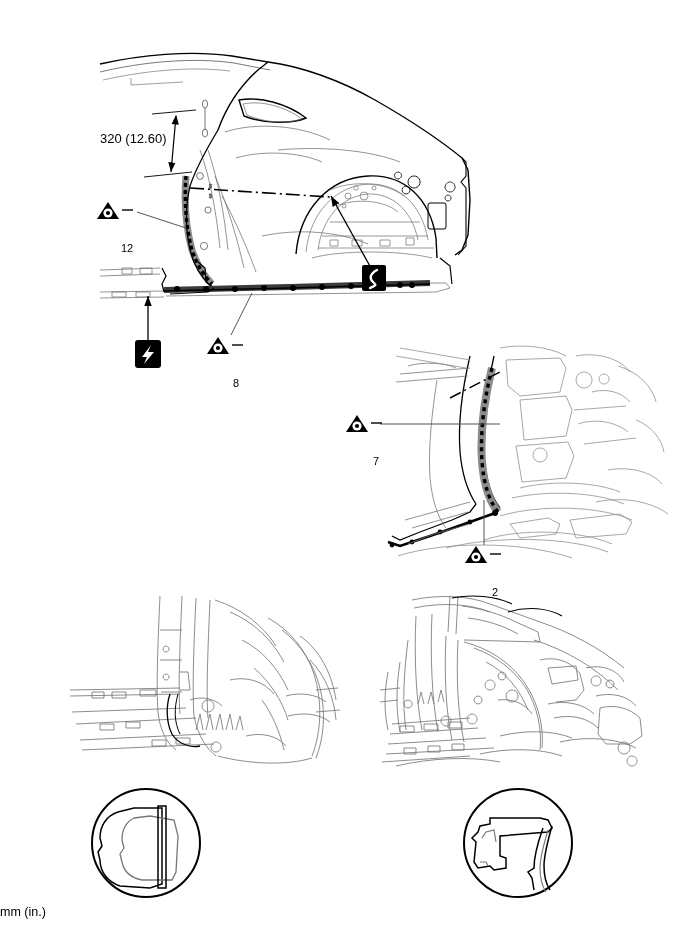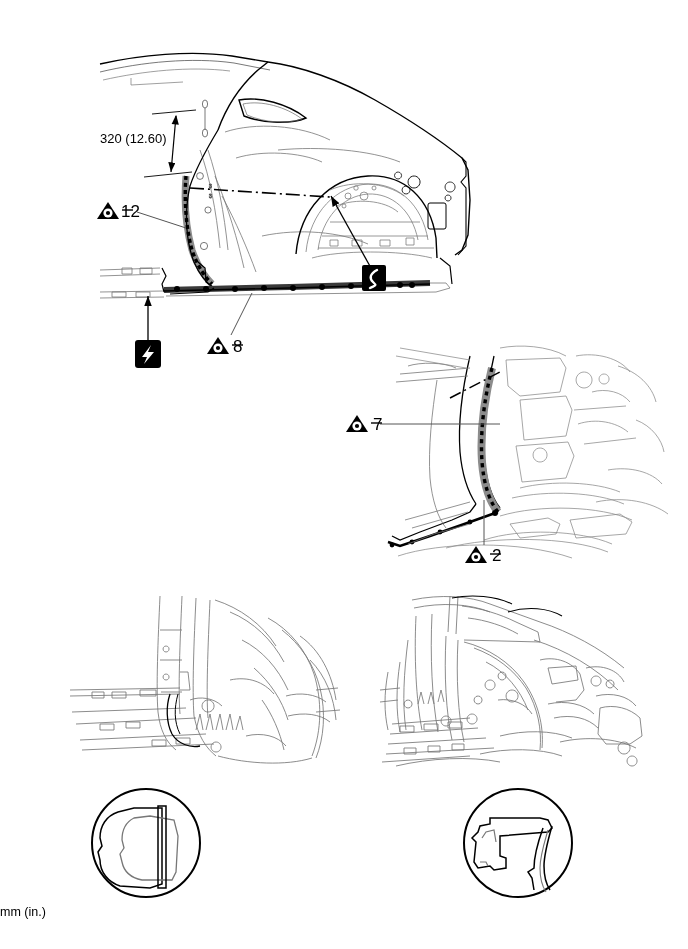--- a/index.html
+++ b/index.html
@@ -27,21 +27,21 @@
     height: 949px;
   }
   .lbl {
     position: absolute;
     font-family: "Liberation Sans", sans-serif;
     color: #000;
     white-space: nowrap;
     line-height: 1;
   }
   .dim-text { font-size: 13px; }
-  .callout-num { font-size: 17px; }
+  .callout-num { font-size: 11px; margin-top: 40px; }
   .unit-text { font-size: 12.5px; }
 </style>
 </head>
 <body>
 
 <div id="page">
 
   <svg class="figure" viewBox="0 0 688 949">
     <defs>
       <marker id="arrowEnd" markerWidth="9" markerHeight="9" refX="8" refY="3" orient="auto">

